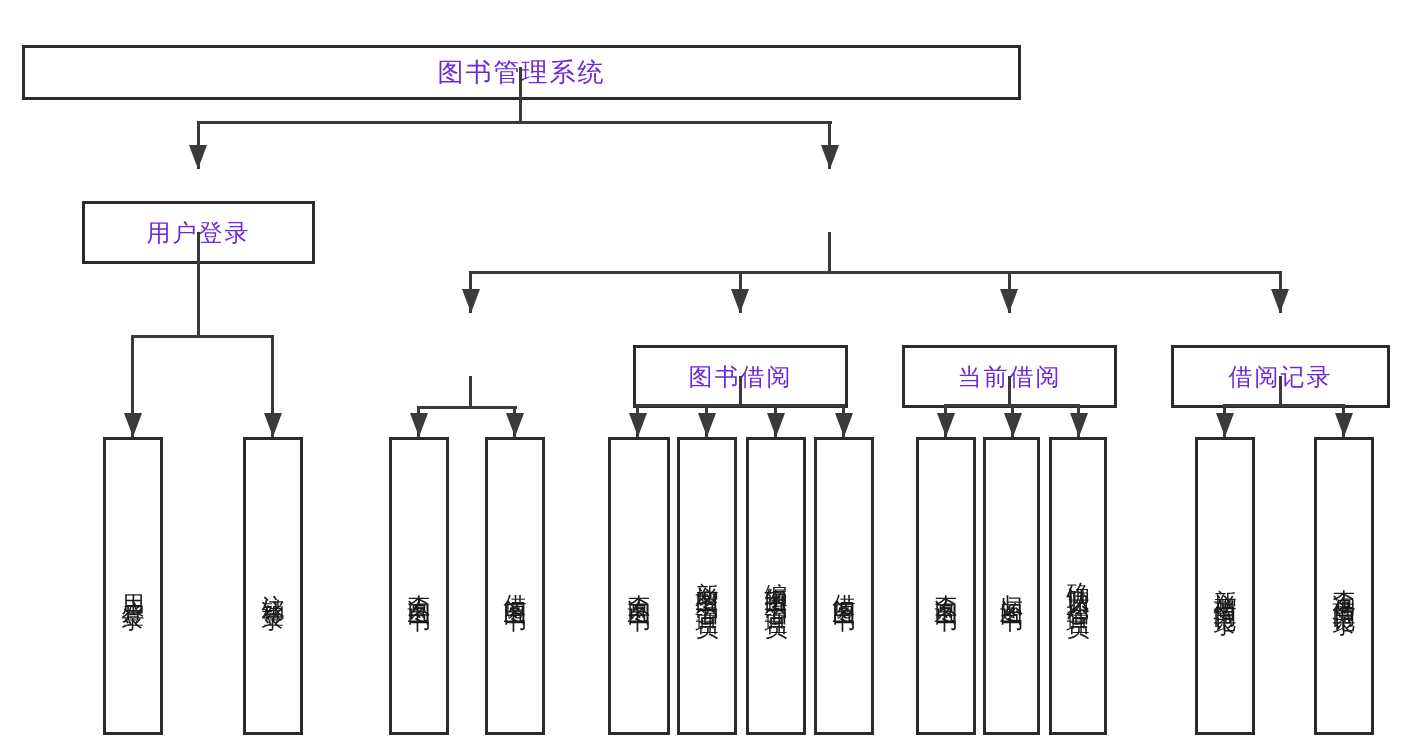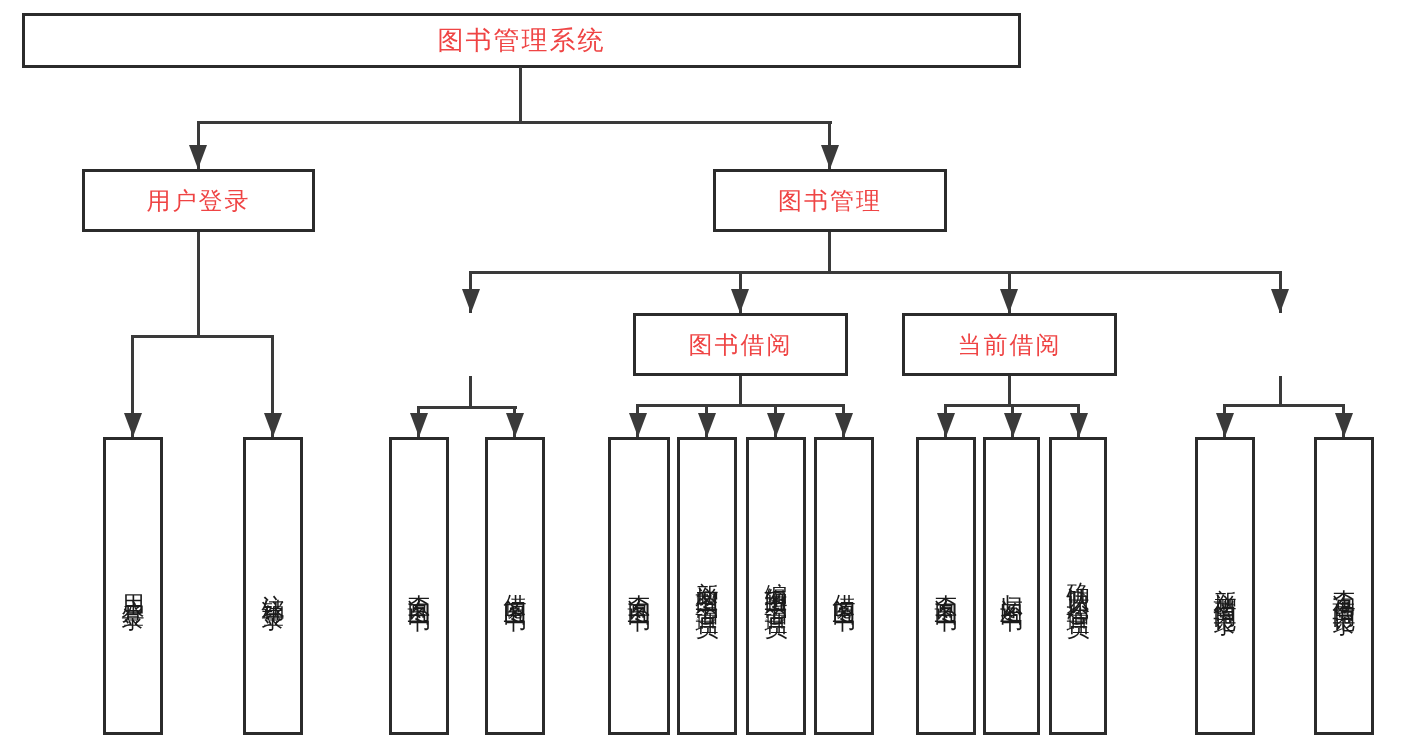--- a/index.html
+++ b/index.html
@@ -1,22 +1,22 @@
 <!DOCTYPE html>
 <html><head>
 <meta charset="utf-8">
 <style>
   html,body{margin:0;padding:0;background:#ffffff;}
   body{font-family:"Liberation Sans","DejaVu Sans",sans-serif;}
   .diagram{position:relative;width:1405px;height:747px;background:#ffffff;overflow:hidden;}
   .hbox{
     position:absolute;box-sizing:border-box;
-    border:3px solid #2b2b2b;background:#ffffff;color:#ef4444;
+    border:3px solid #2b2b2b;background:#ffffff;color:#6d28d9;
     display:flex;align-items:center;justify-content:center;
-    font-size:24px;letter-spacing:2px;white-space:nowrap;
+    font-size:24px;letter-spacing:2px;white-space:nowrap;margin-top:32px;
   }
   .hbox.title{font-size:26px;}
   .leaf{
     position:absolute;box-sizing:border-box;top:437px;width:60px;height:298px;
     border:3px solid #2b2b2b;background:#ffffff;color:#1a1a1a;
     display:flex;align-items:center;justify-content:center;
     writing-mode:vertical-rl;text-orientation:mixed;
     font-size:23px;letter-spacing:5px;line-height:1;
   }
   .ln{position:absolute;background:#3a3a3a;}
@@ -39,21 +39,20 @@
   <div class="hbox title" style="left:22px;top:13px;width:999px;height:55px;">图书管理系统</div>
 
   <div class="ln" style="left:519px;top:67px;width:3px;height:57px;"></div>
   <div class="ln" style="left:197px;top:121px;width:635px;height:3px;"></div>
   <div class="ln" style="left:197px;top:121px;width:3px;height:48px;"></div>
   <div class="ln" style="left:828px;top:121px;width:3px;height:48px;"></div>
   <div class="arrow" style="left:189px;top:145px;"></div>
   <div class="arrow" style="left:821px;top:145px;"></div>
 
   <div class="hbox" style="left:82px;top:169px;width:233px;height:63px;">用户登录</div>
-  <div class="hbox" style="left:713px;top:169px;width:234px;height:63px;">图书管理</div>
 
   <div class="ln" style="left:197px;top:232px;width:3px;height:106px;"></div>
   <div class="ln" style="left:131px;top:335px;width:143px;height:3px;"></div>
   <div class="ln" style="left:131px;top:335px;width:3px;height:102px;"></div>
   <div class="ln" style="left:271px;top:335px;width:3px;height:102px;"></div>
   <div class="arrow" style="left:124px;top:413px;"></div>
   <div class="arrow" style="left:264px;top:413px;"></div>
 
   <div class="ln" style="left:828px;top:232px;width:3px;height:41px;"></div>
   <div class="ln" style="left:469px;top:271px;width:812px;height:3px;"></div>
@@ -61,20 +60,21 @@
   <div class="ln" style="left:739px;top:271px;width:3px;height:42px;"></div>
   <div class="ln" style="left:1008px;top:271px;width:3px;height:42px;"></div>
   <div class="ln" style="left:1279px;top:271px;width:3px;height:42px;"></div>
   <div class="arrow" style="left:462px;top:289px;"></div>
   <div class="arrow" style="left:731px;top:289px;"></div>
   <div class="arrow" style="left:1000px;top:289px;"></div>
   <div class="arrow" style="left:1271px;top:289px;"></div>
 
   <div class="hbox" style="left:633px;top:313px;width:215px;height:63px;">图书借阅</div>
   <div class="hbox" style="left:902px;top:313px;width:215px;height:63px;">当前借阅</div>
+  <div class="hbox" style="left:1171px;top:313px;width:219px;height:63px;">借阅记录</div>
 
   <div class="ln" style="left:469px;top:376px;width:3px;height:32px;"></div>
   <div class="ln" style="left:417px;top:406px;width:100px;height:3px;"></div>
   <div class="ln" style="left:417px;top:406px;width:3px;height:31px;"></div>
   <div class="ln" style="left:513px;top:406px;width:3px;height:31px;"></div>
   <div class="arrow" style="left:410px;top:413px;"></div>
   <div class="arrow" style="left:506px;top:413px;"></div>
 
   <div class="ln" style="left:739px;top:376px;width:3px;height:30px;"></div>
   <div class="ln" style="left:636px;top:404px;width:209px;height:3px;"></div>

